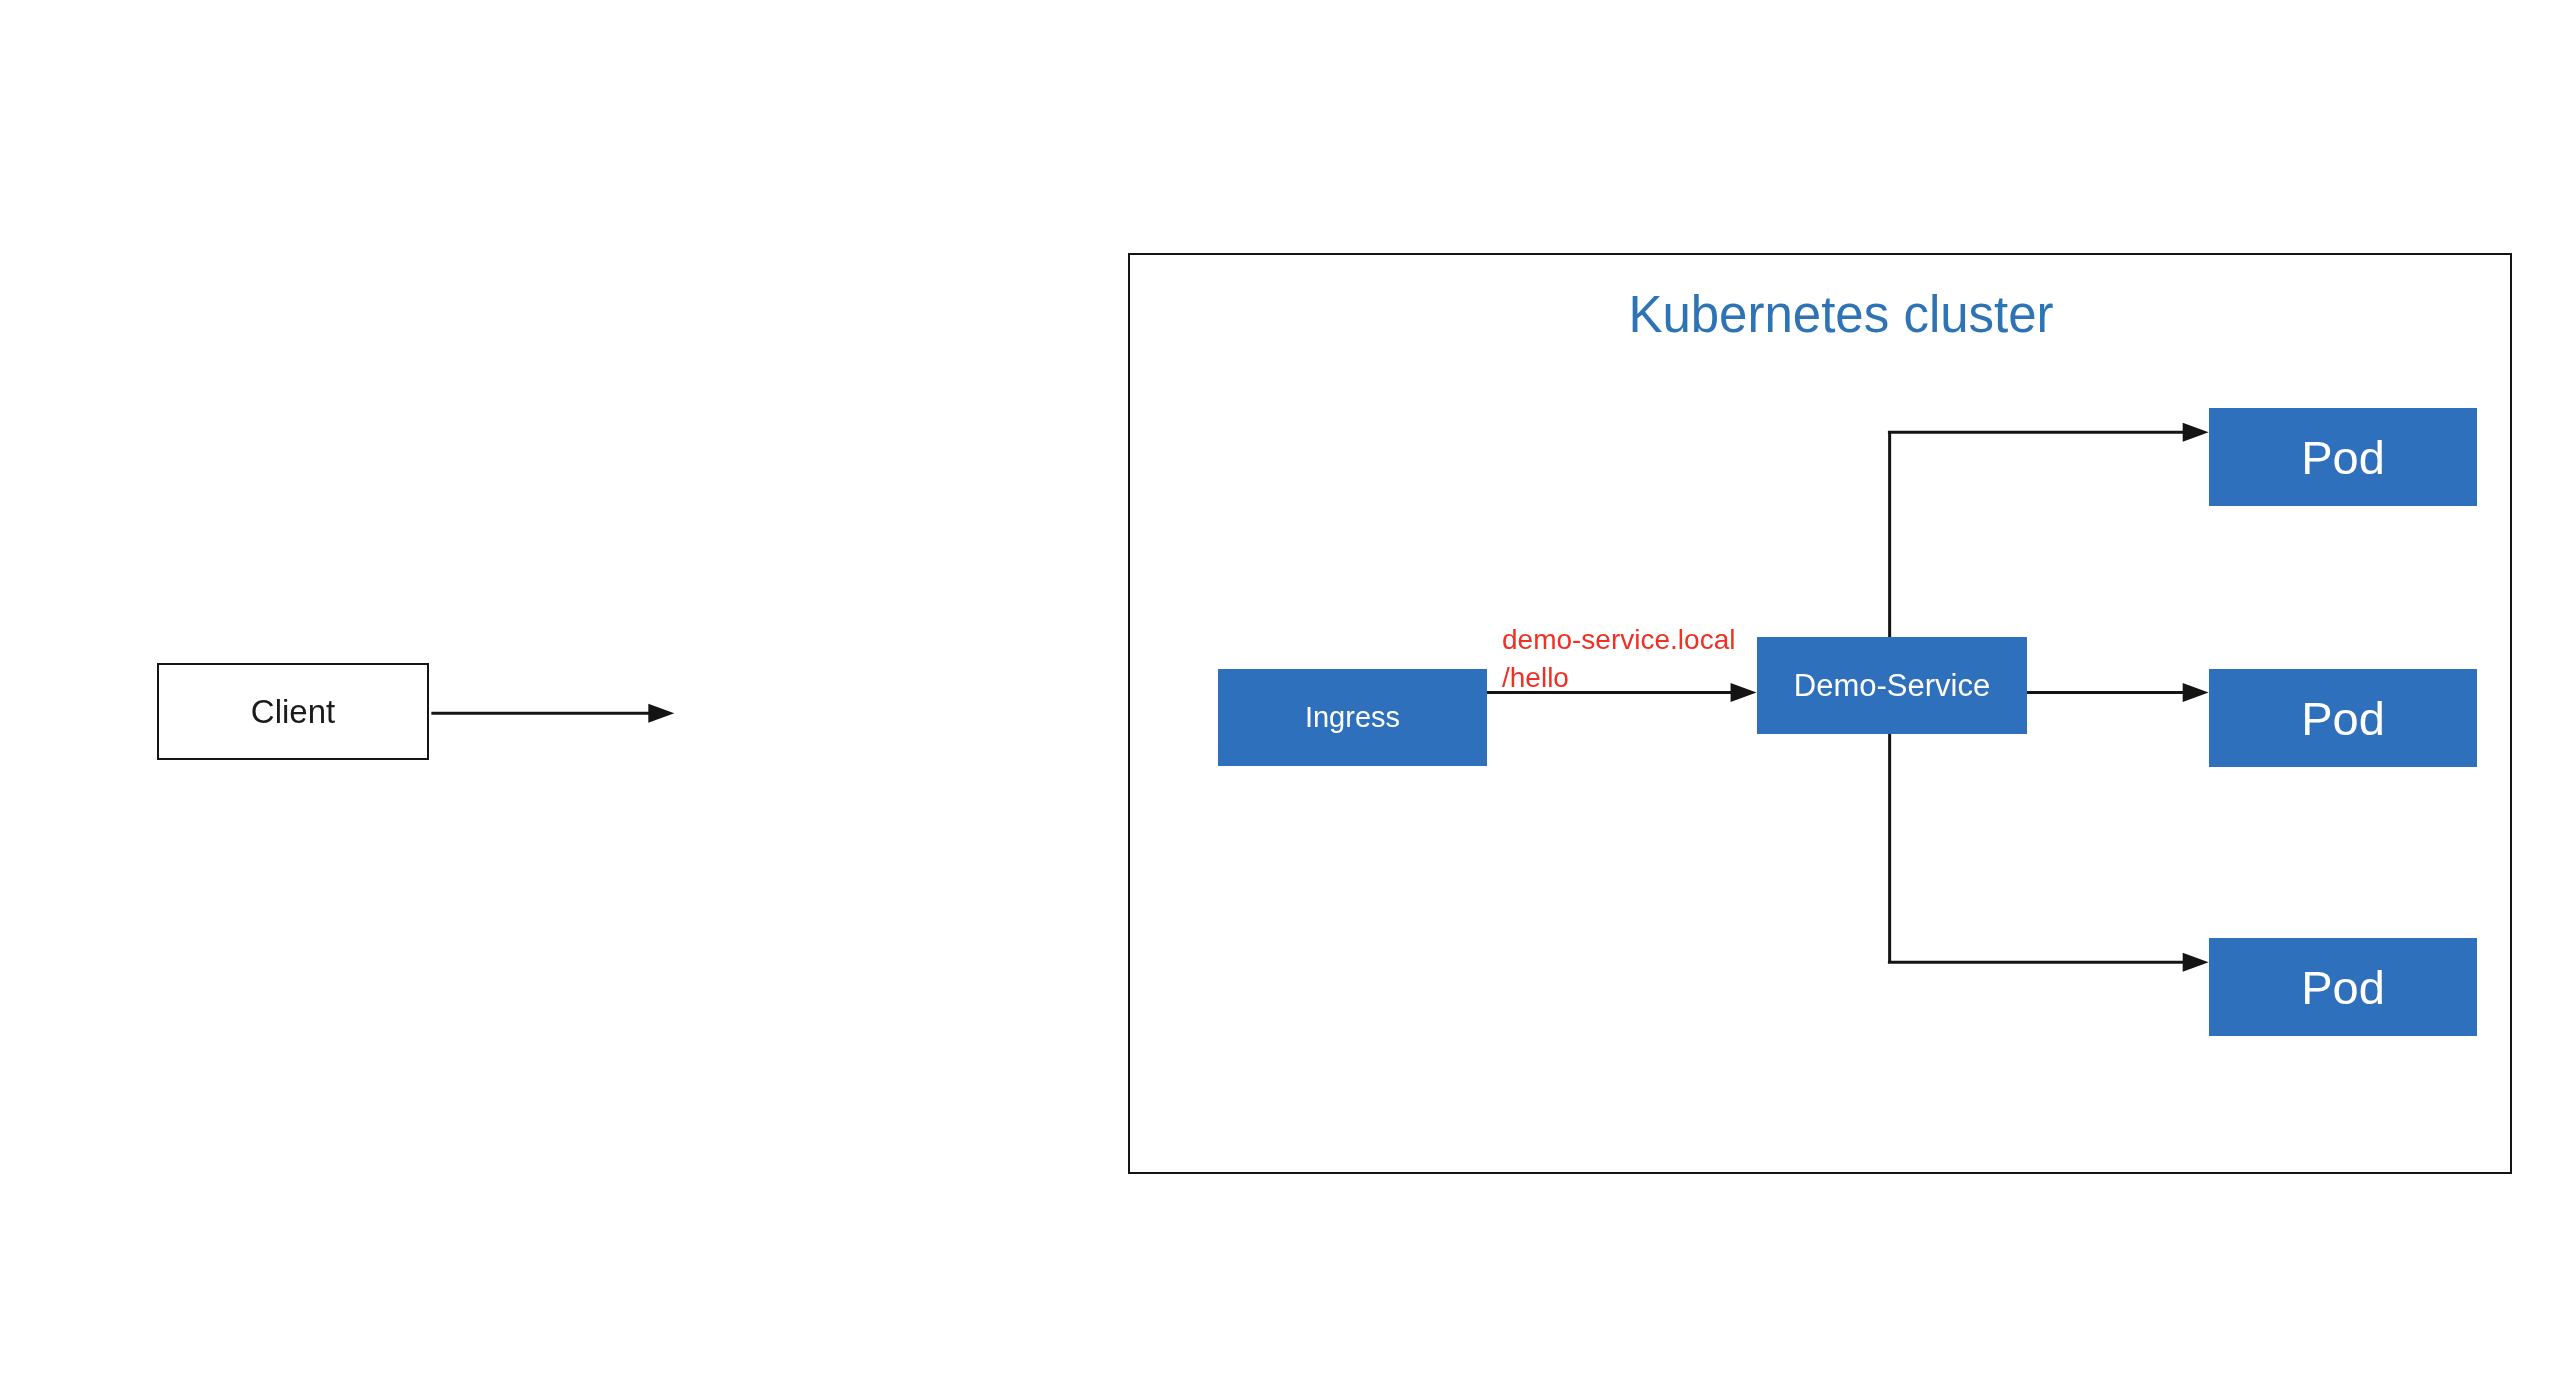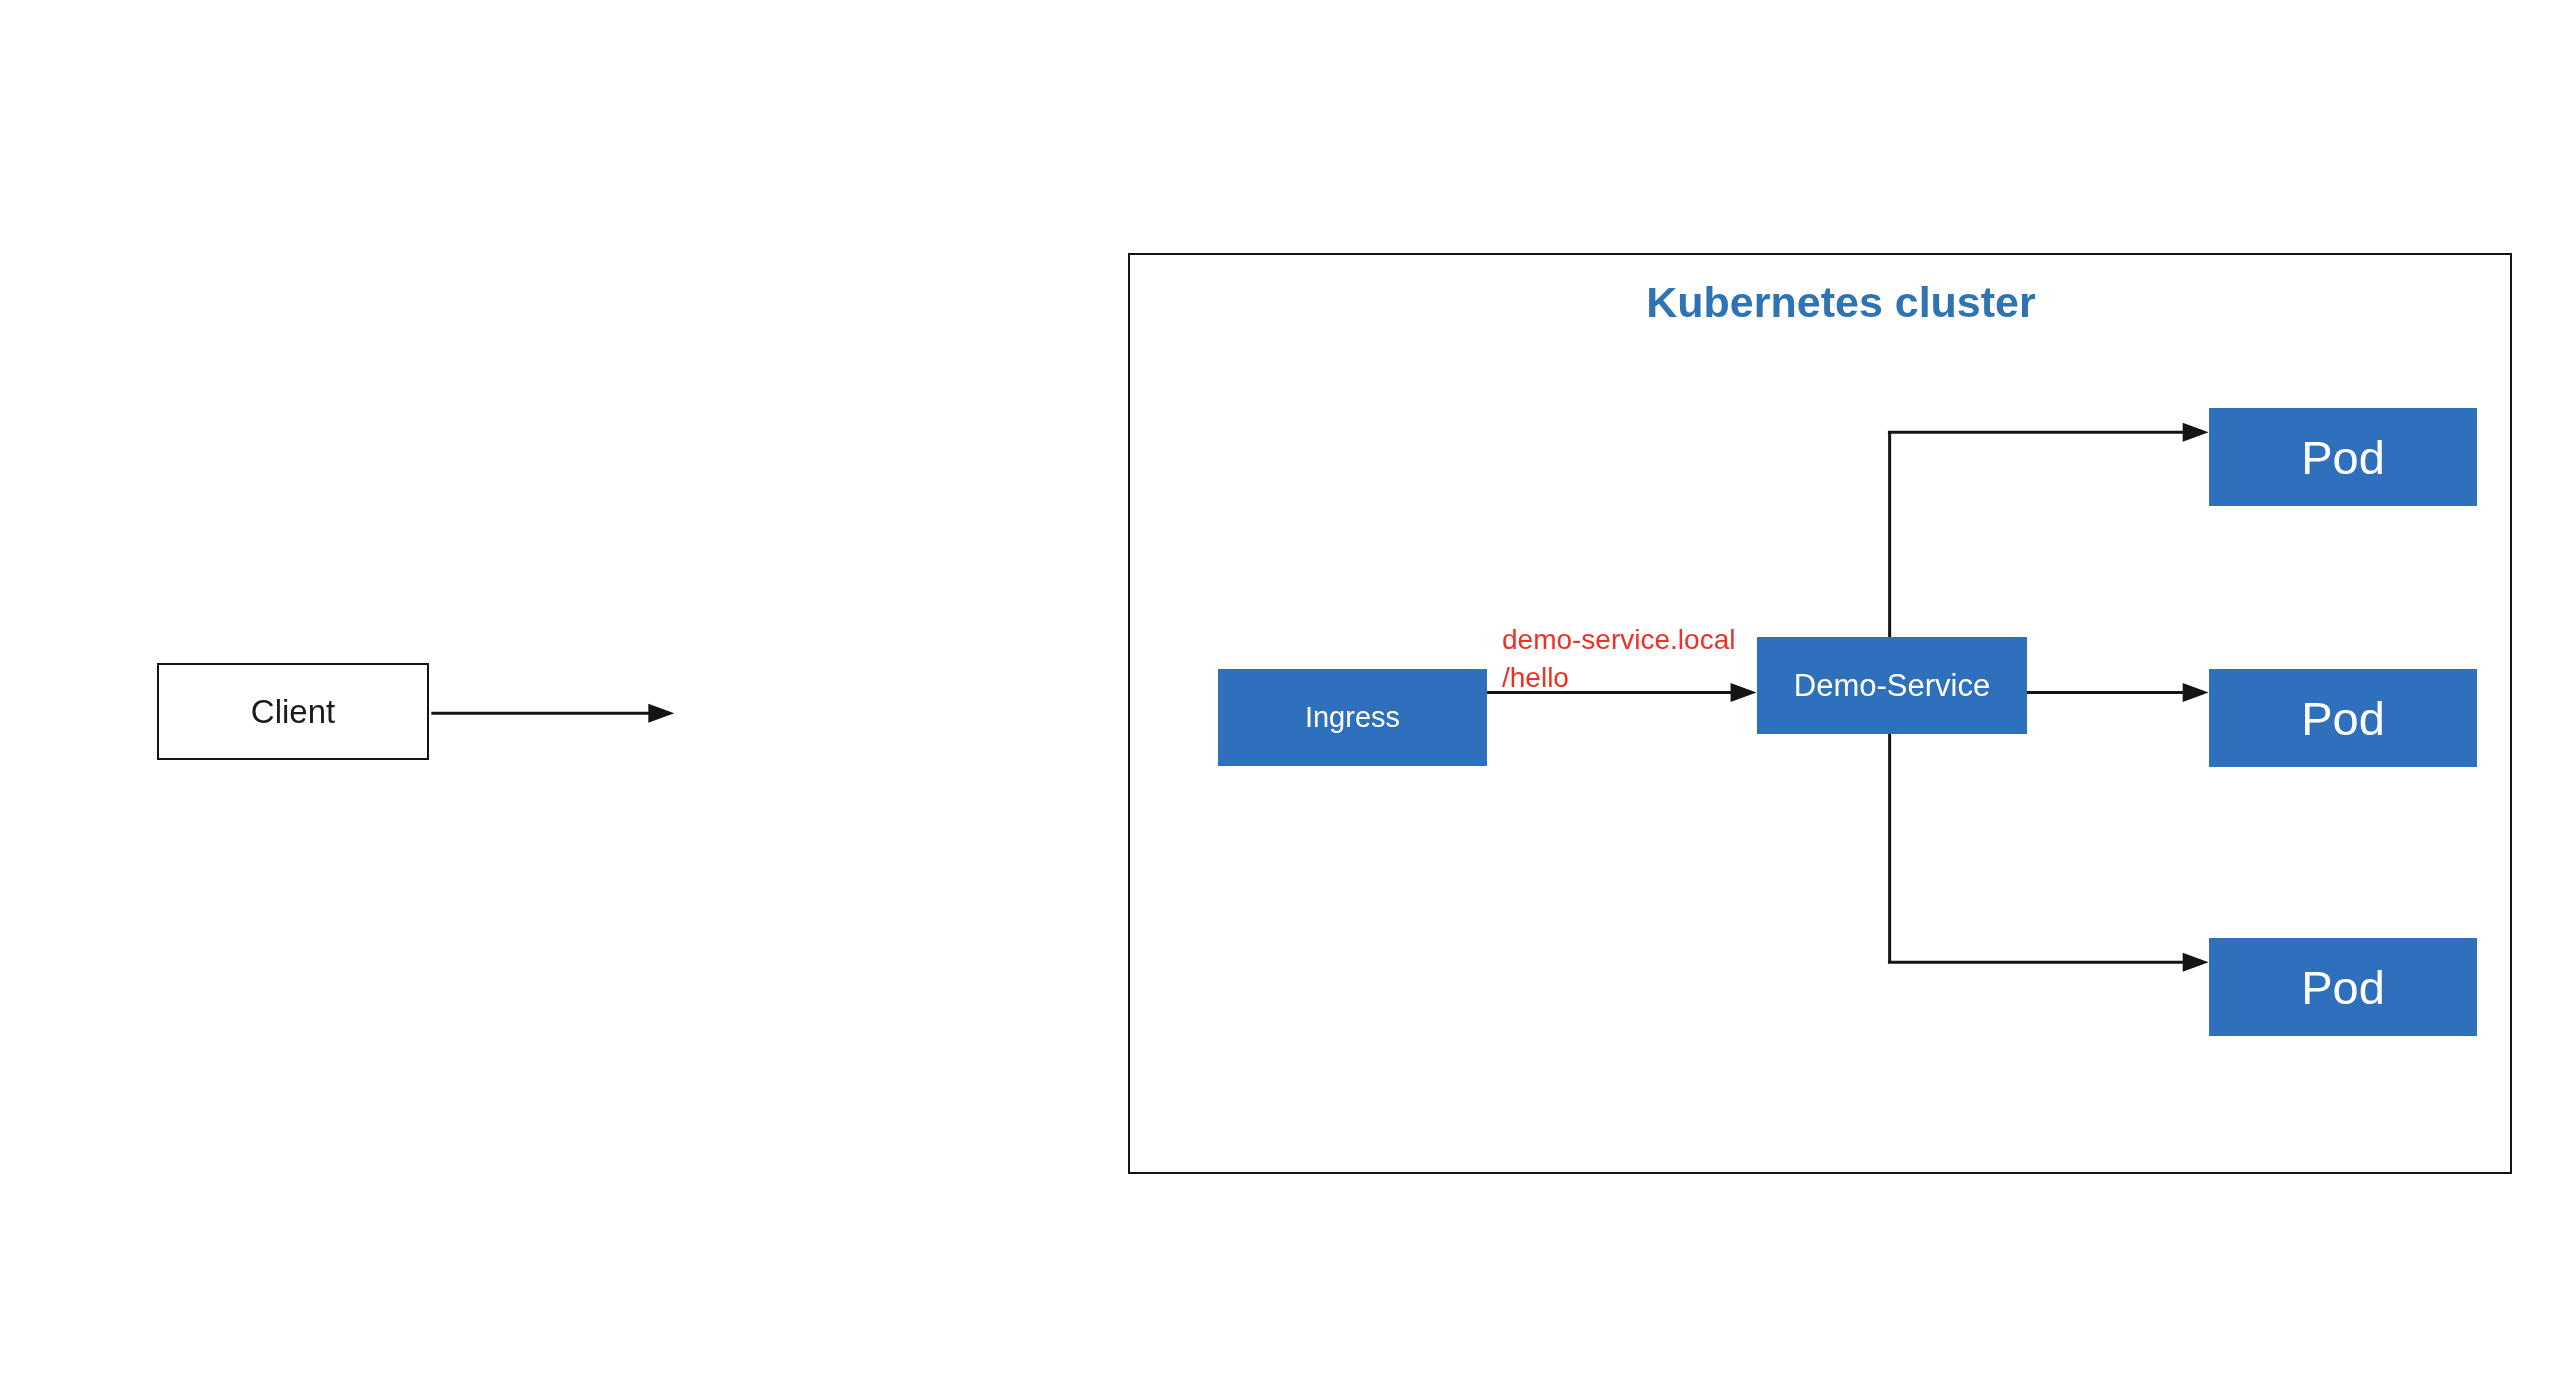--- a/index.html
+++ b/index.html
@@ -19,23 +19,23 @@
     overflow:hidden;
   }
   .cluster{
     position:absolute;
     left:1128px; top:253px; width:1384px; height:921px;
     border:2.6px solid var(--line-black);
     background:var(--canvas-bg);
   }
   .cluster-title{
     position:absolute;
-    left:1495px; top:275px; width:692px; height:54px;
+    left:1495px; top:287px; width:692px; height:54px;
     display:flex; align-items:center; justify-content:center;
-    font-size:43px; font-weight:700;
+    font-size:51px; font-weight:400;
     color:var(--title-blue);
     white-space:nowrap;
   }
   svg.connectors{
     position:absolute; left:0; top:0; width:2576px; height:1392px;
     pointer-events:none;
   }
   svg.connectors .line{ stroke:var(--line-black); stroke-width:3.5; fill:none; }
   svg.connectors .head{ fill:var(--line-black); stroke:none; }
   .node{

